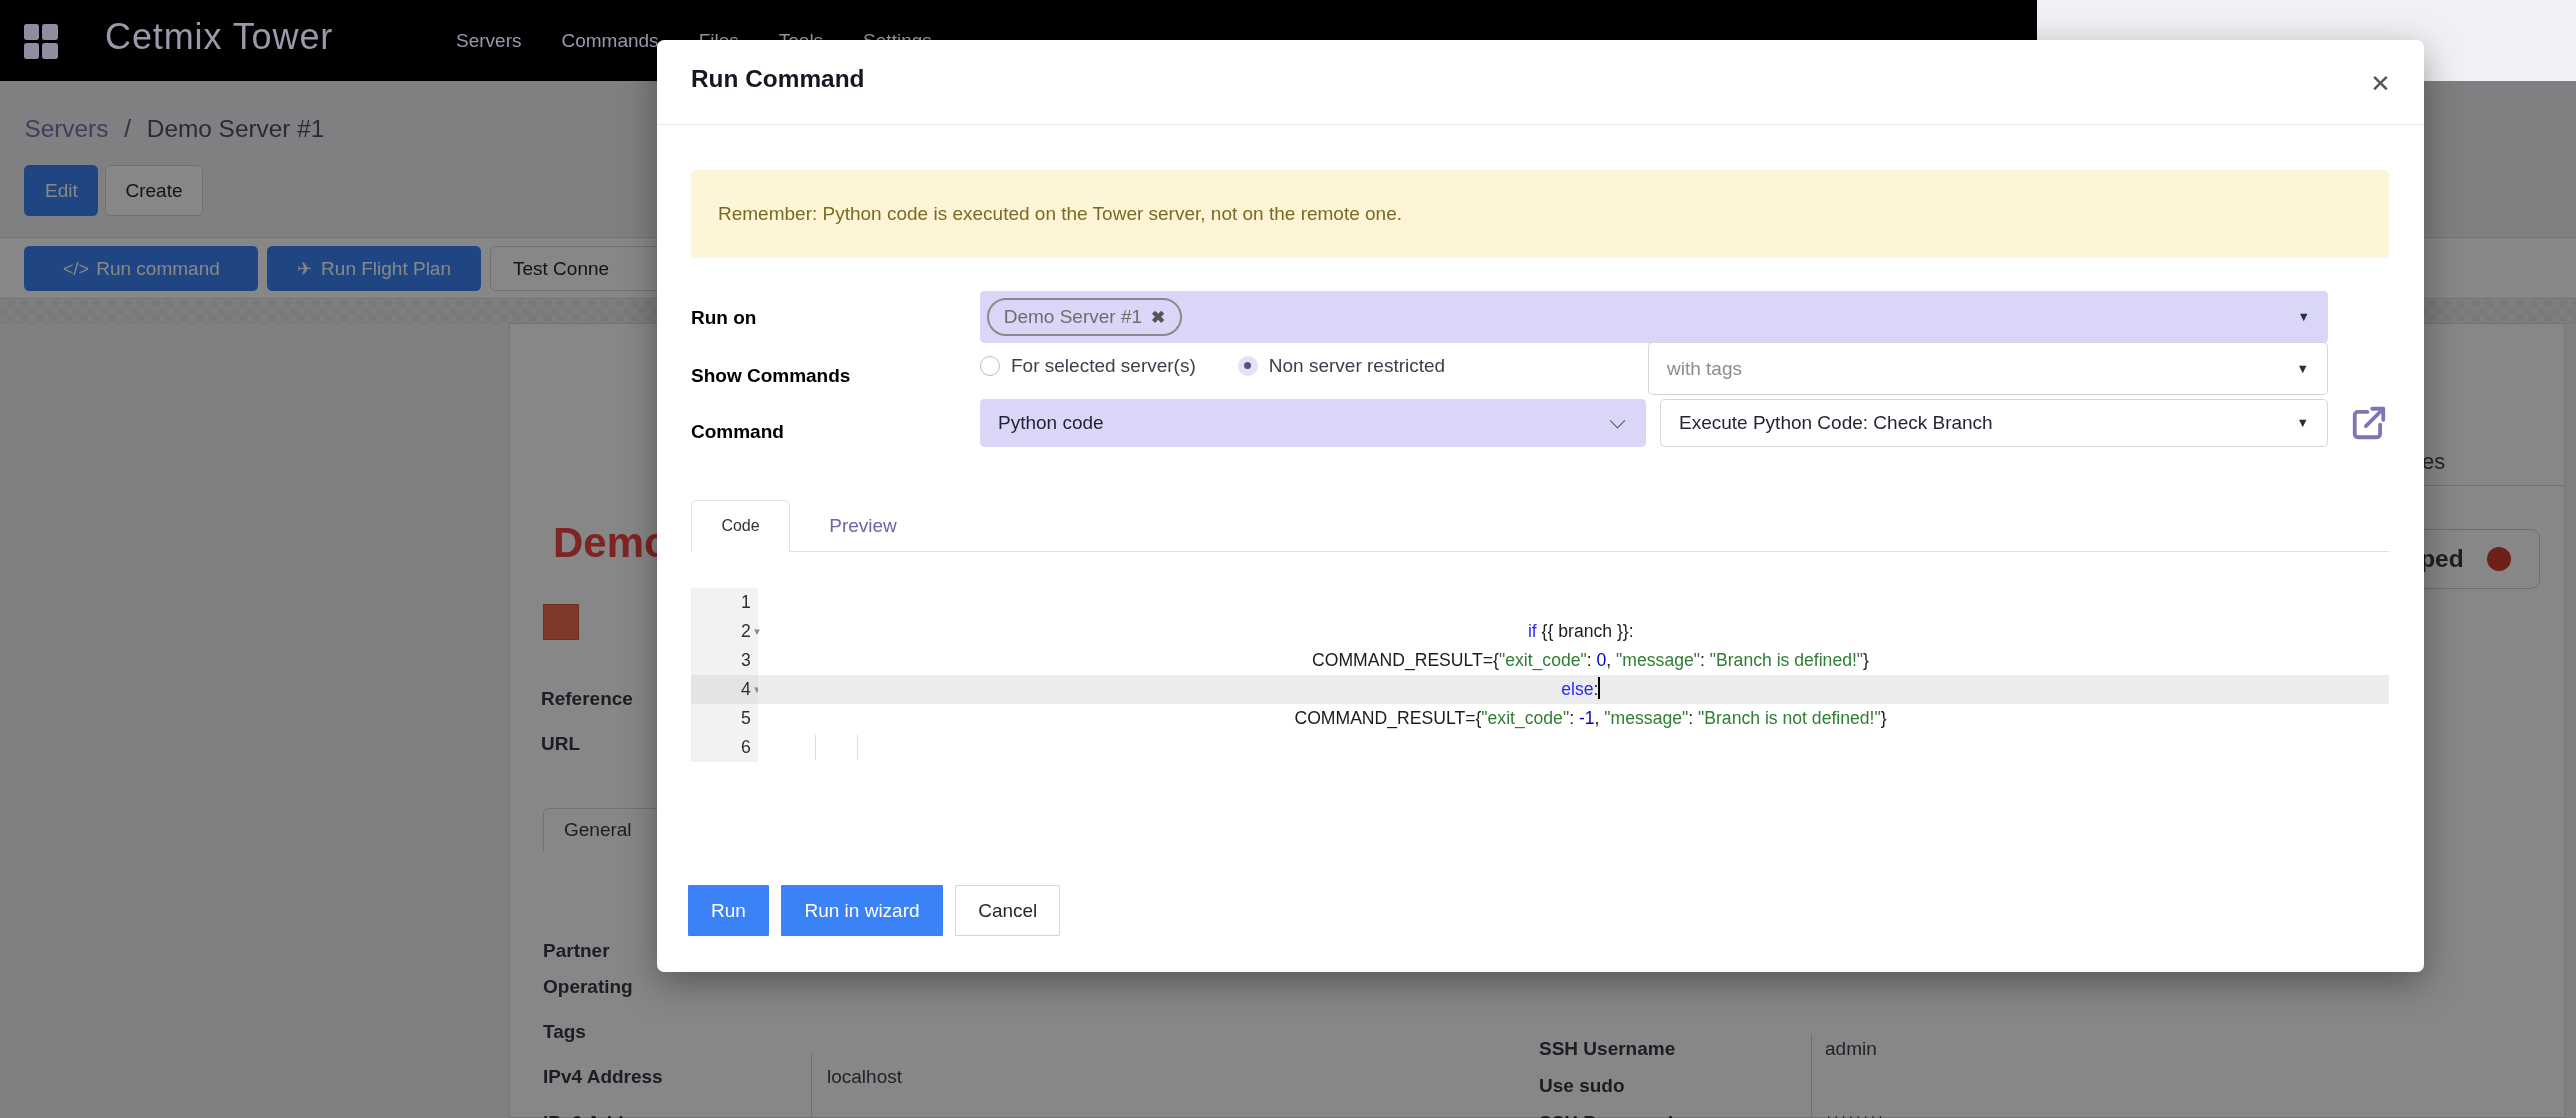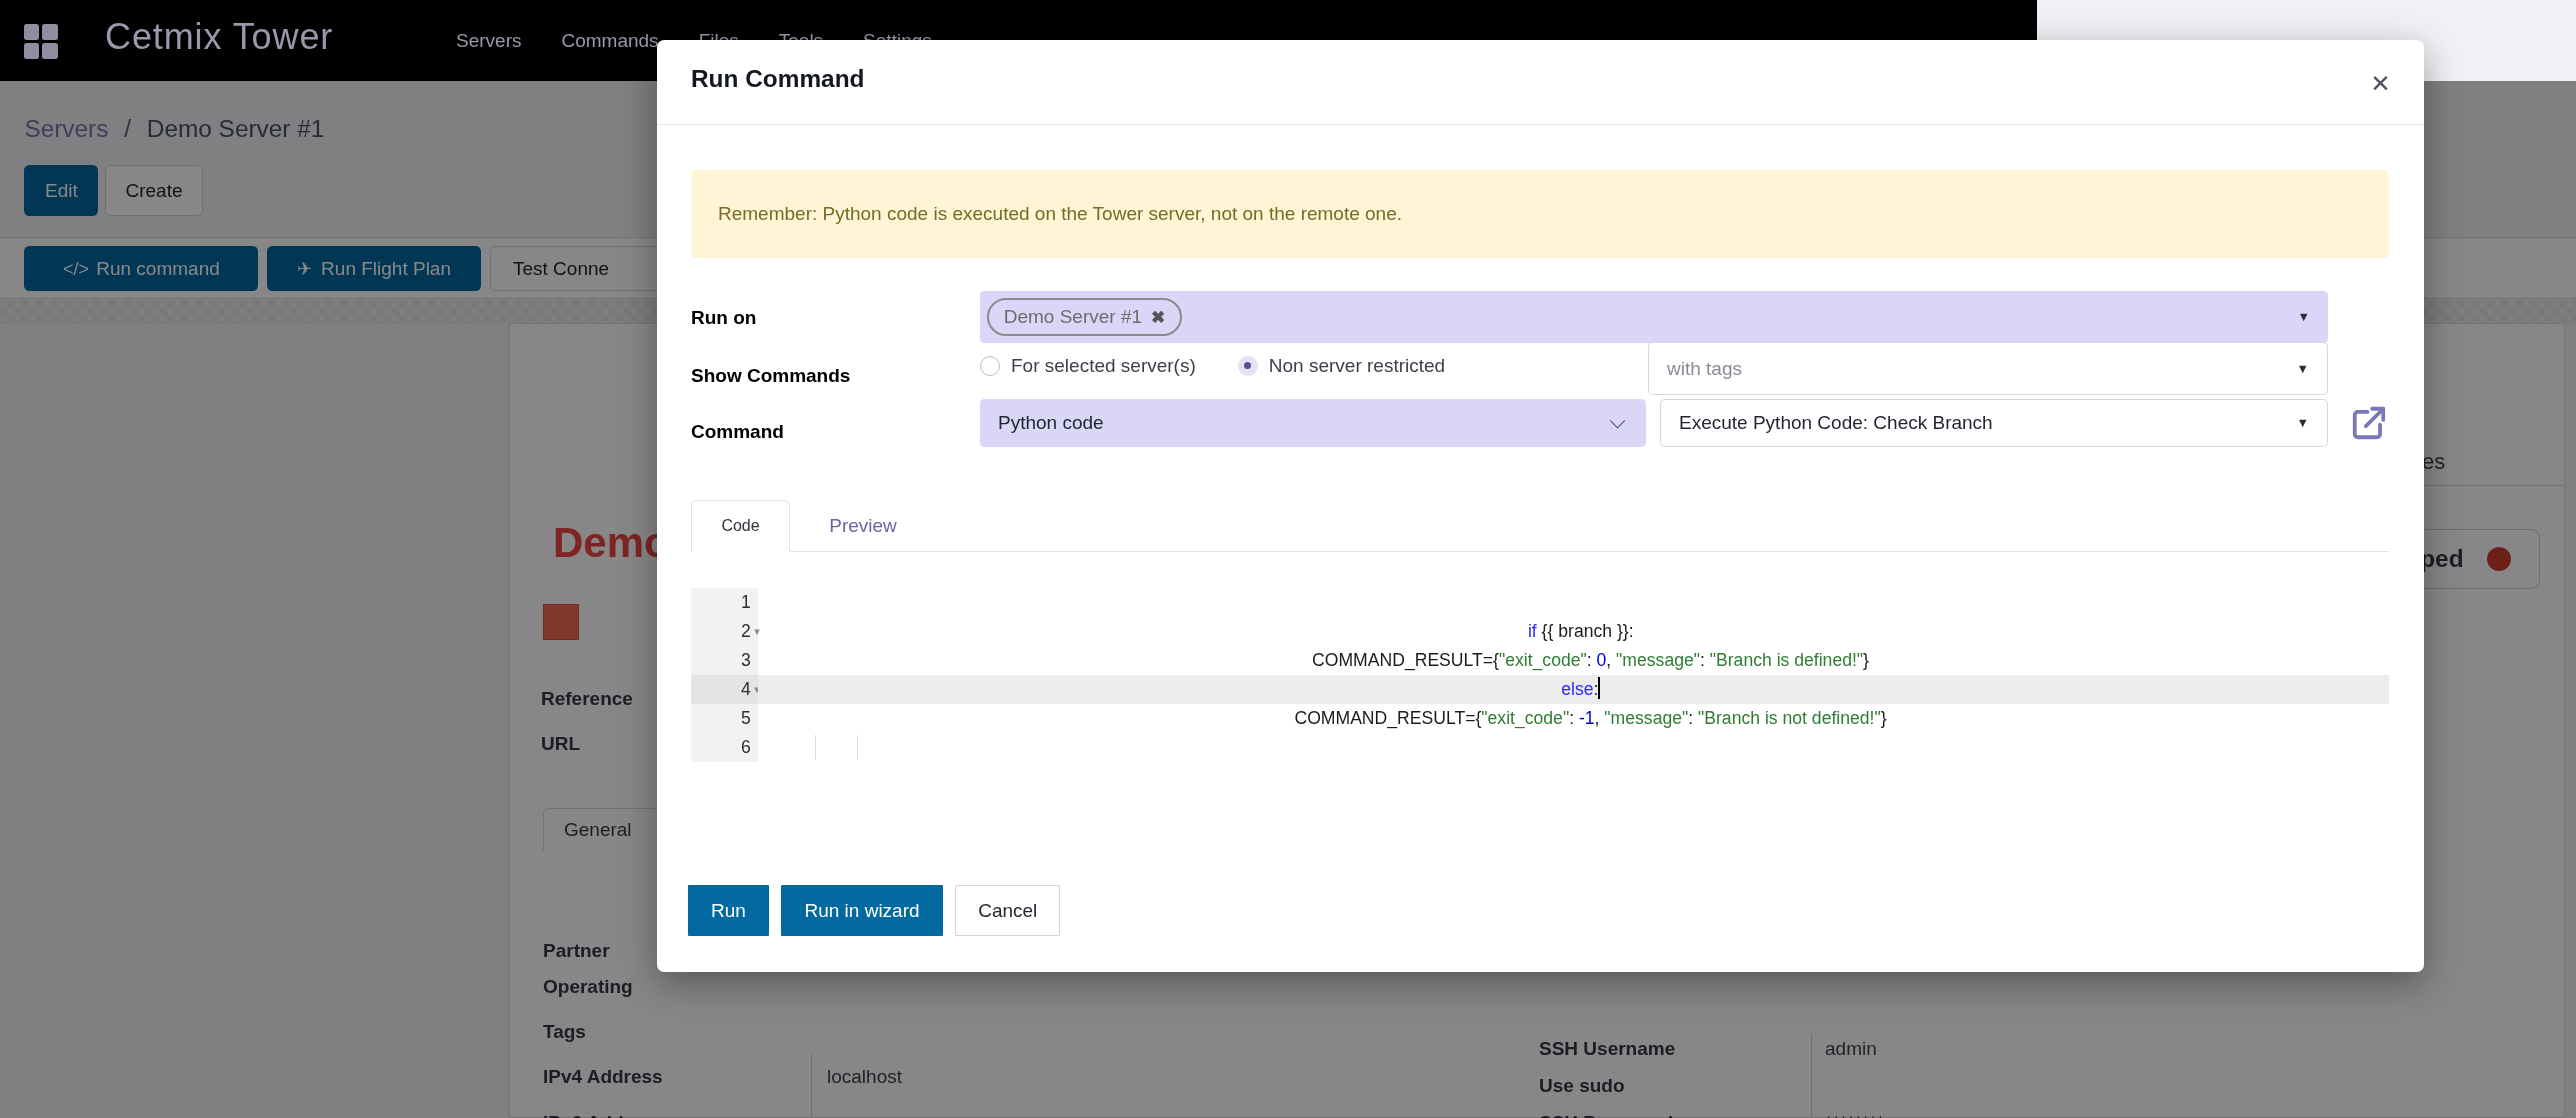--- a/index.html
+++ b/index.html
@@ -13,21 +13,21 @@
   .brand{position:absolute;left:105px;top:16.3px;font-size:36px;font-weight:500;color:#9b98ab;letter-spacing:0.9px;}
   .nav-menu{position:absolute;left:456px;top:0;height:81px;display:flex;align-items:center;gap:40px;}
   .nav-item{font-size:19px;color:#9b98ab;white-space:nowrap;}
 
   .page{position:absolute;inset:81px 0 0 0;z-index:0;}
   .breadcrumb{position:absolute;left:24.4px;top:34px;font-size:24.4px;}
   .breadcrumb .bc-link{color:#7a74ad;}
   .breadcrumb .bc-sep{color:#5b6270;margin:0 9px;}
   .breadcrumb .bc-cur{color:#4b5563;}
   .btn{display:inline-flex;align-items:center;justify-content:center;border-radius:5.4px;font-size:19px;white-space:nowrap;border:0.9px solid transparent;}
-  .btn-primary{background:#0369a1;color:#fff;}
+  .btn-primary{background:#3b82f6;color:#fff;}
   .btn-light{background:#fff;color:#23272f;border-color:#d4d5da;}
   .edit-btn{position:absolute;left:24.4px;top:84px;width:74px;height:51px;}
   .create-btn{position:absolute;left:105px;top:84px;width:98px;height:51px;}
   .hdiv1{position:absolute;left:0;top:156px;width:2576px;height:0.9px;background:#d8d8d8;}
   .action-row{position:absolute;left:0;top:157px;width:2576px;height:61px;background:#ffffff;border-bottom:0.9px solid #d8d8d8;}
   .act-run{position:absolute;left:24.4px;top:8.1px;width:234px;height:45px;gap:7.2px;}
   .act-fp{position:absolute;left:267px;top:8.1px;width:214px;height:45px;gap:9px;}
   .act-test{position:absolute;left:490px;top:8.1px;width:237px;height:45px;justify-content:flex-start;padding-left:22px;}
   .glyph{font-size:18px;line-height:1;}
   .statusband{position:absolute;left:0;top:219px;width:2576px;height:23.5px;

